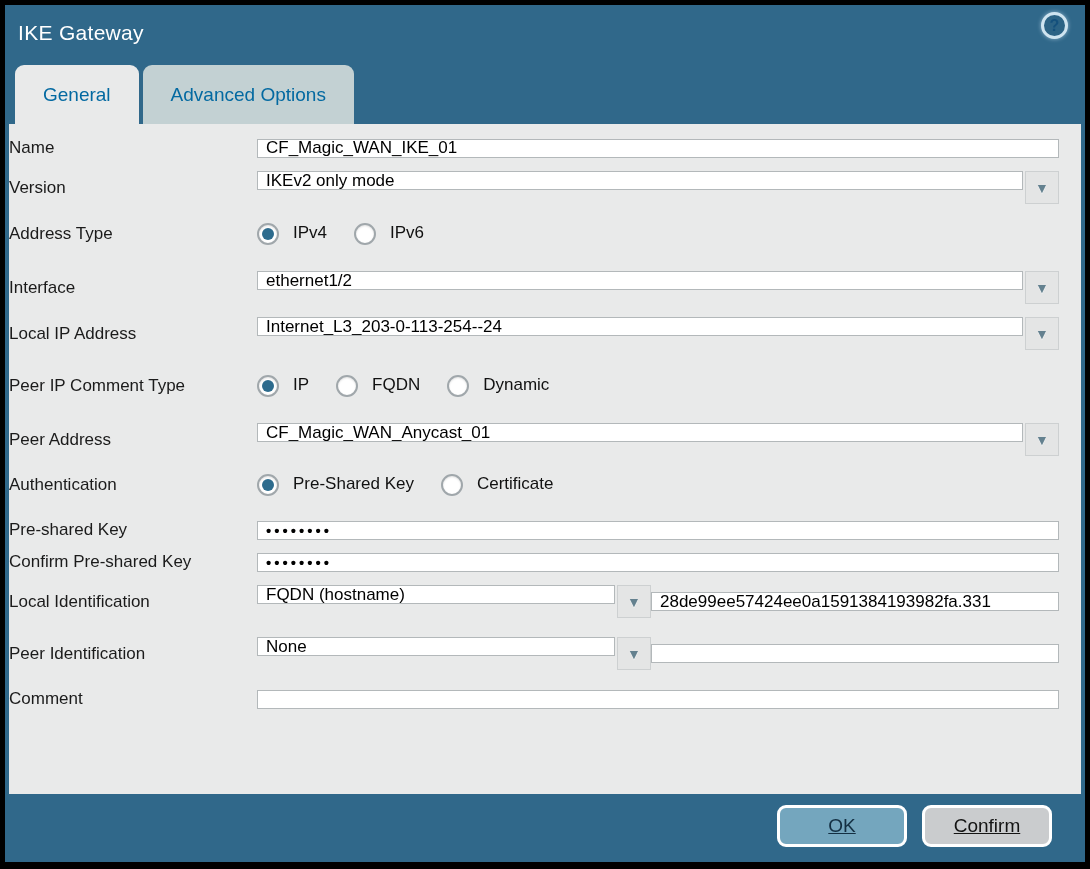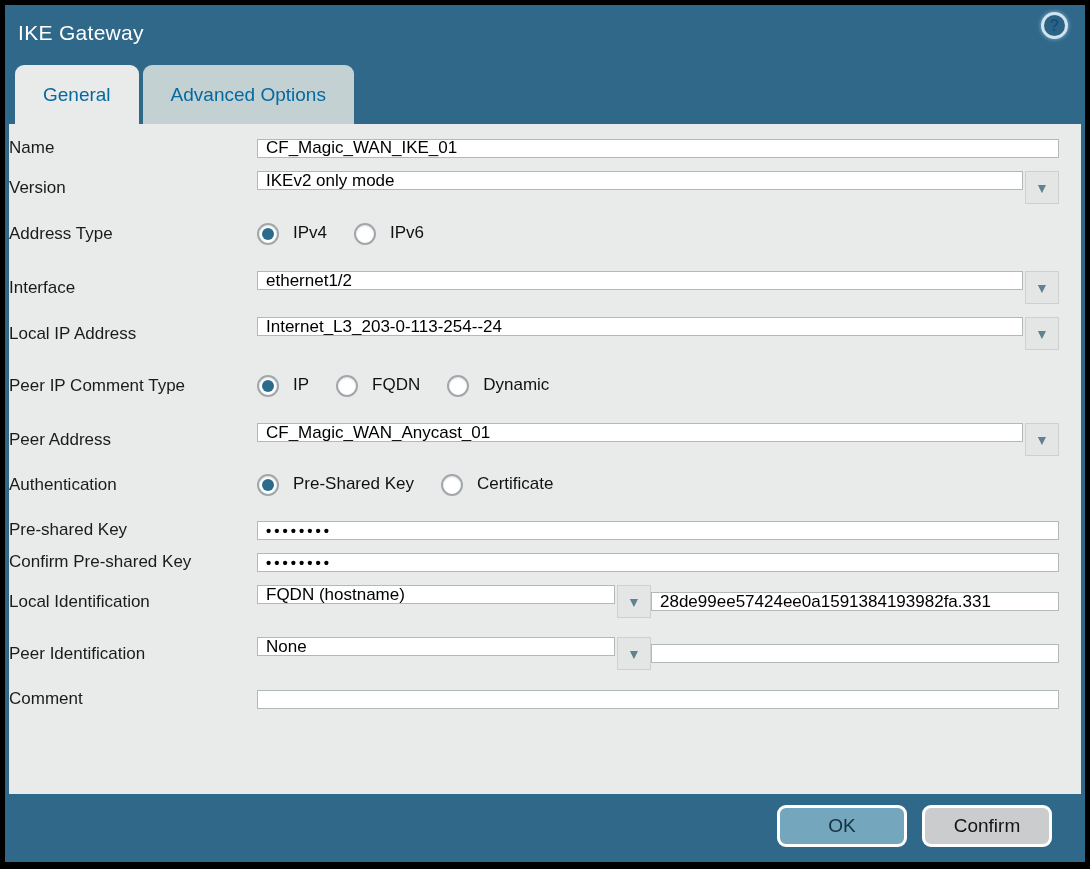--- a/index.html
+++ b/index.html
@@ -71,21 +71,21 @@
   .rlbl { font-size:17px; color:#111; margin-left:14px; margin-right:27px; cursor:pointer; }
   
   .split { display:flex; width:100%; }
   .split .combo { flex:0 0 394px; width:394px; }
   .split .second { flex:1; }
   
   .footer { position:absolute; left:0; right:0; bottom:0; top:789px; }
   .btn {
     position:absolute; top:11px; width:130px; height:42px;
     border:3px solid #fff; border-radius:9px; font-size:19px;
-    font-family:"Liberation Sans", sans-serif; cursor:pointer;
+    font-family:"Liberation Sans", sans-serif; cursor:pointer;text-decoration:underline;
   }
   .btn.ok { right:178px; background:#74a6be; color:#132f42; }
   .btn.cancel { right:33px; background:#caccce; color:#141414; }
 </style>
 </head>
 <body>
 
 <div class="window">
 
   <div class="titlebar">

